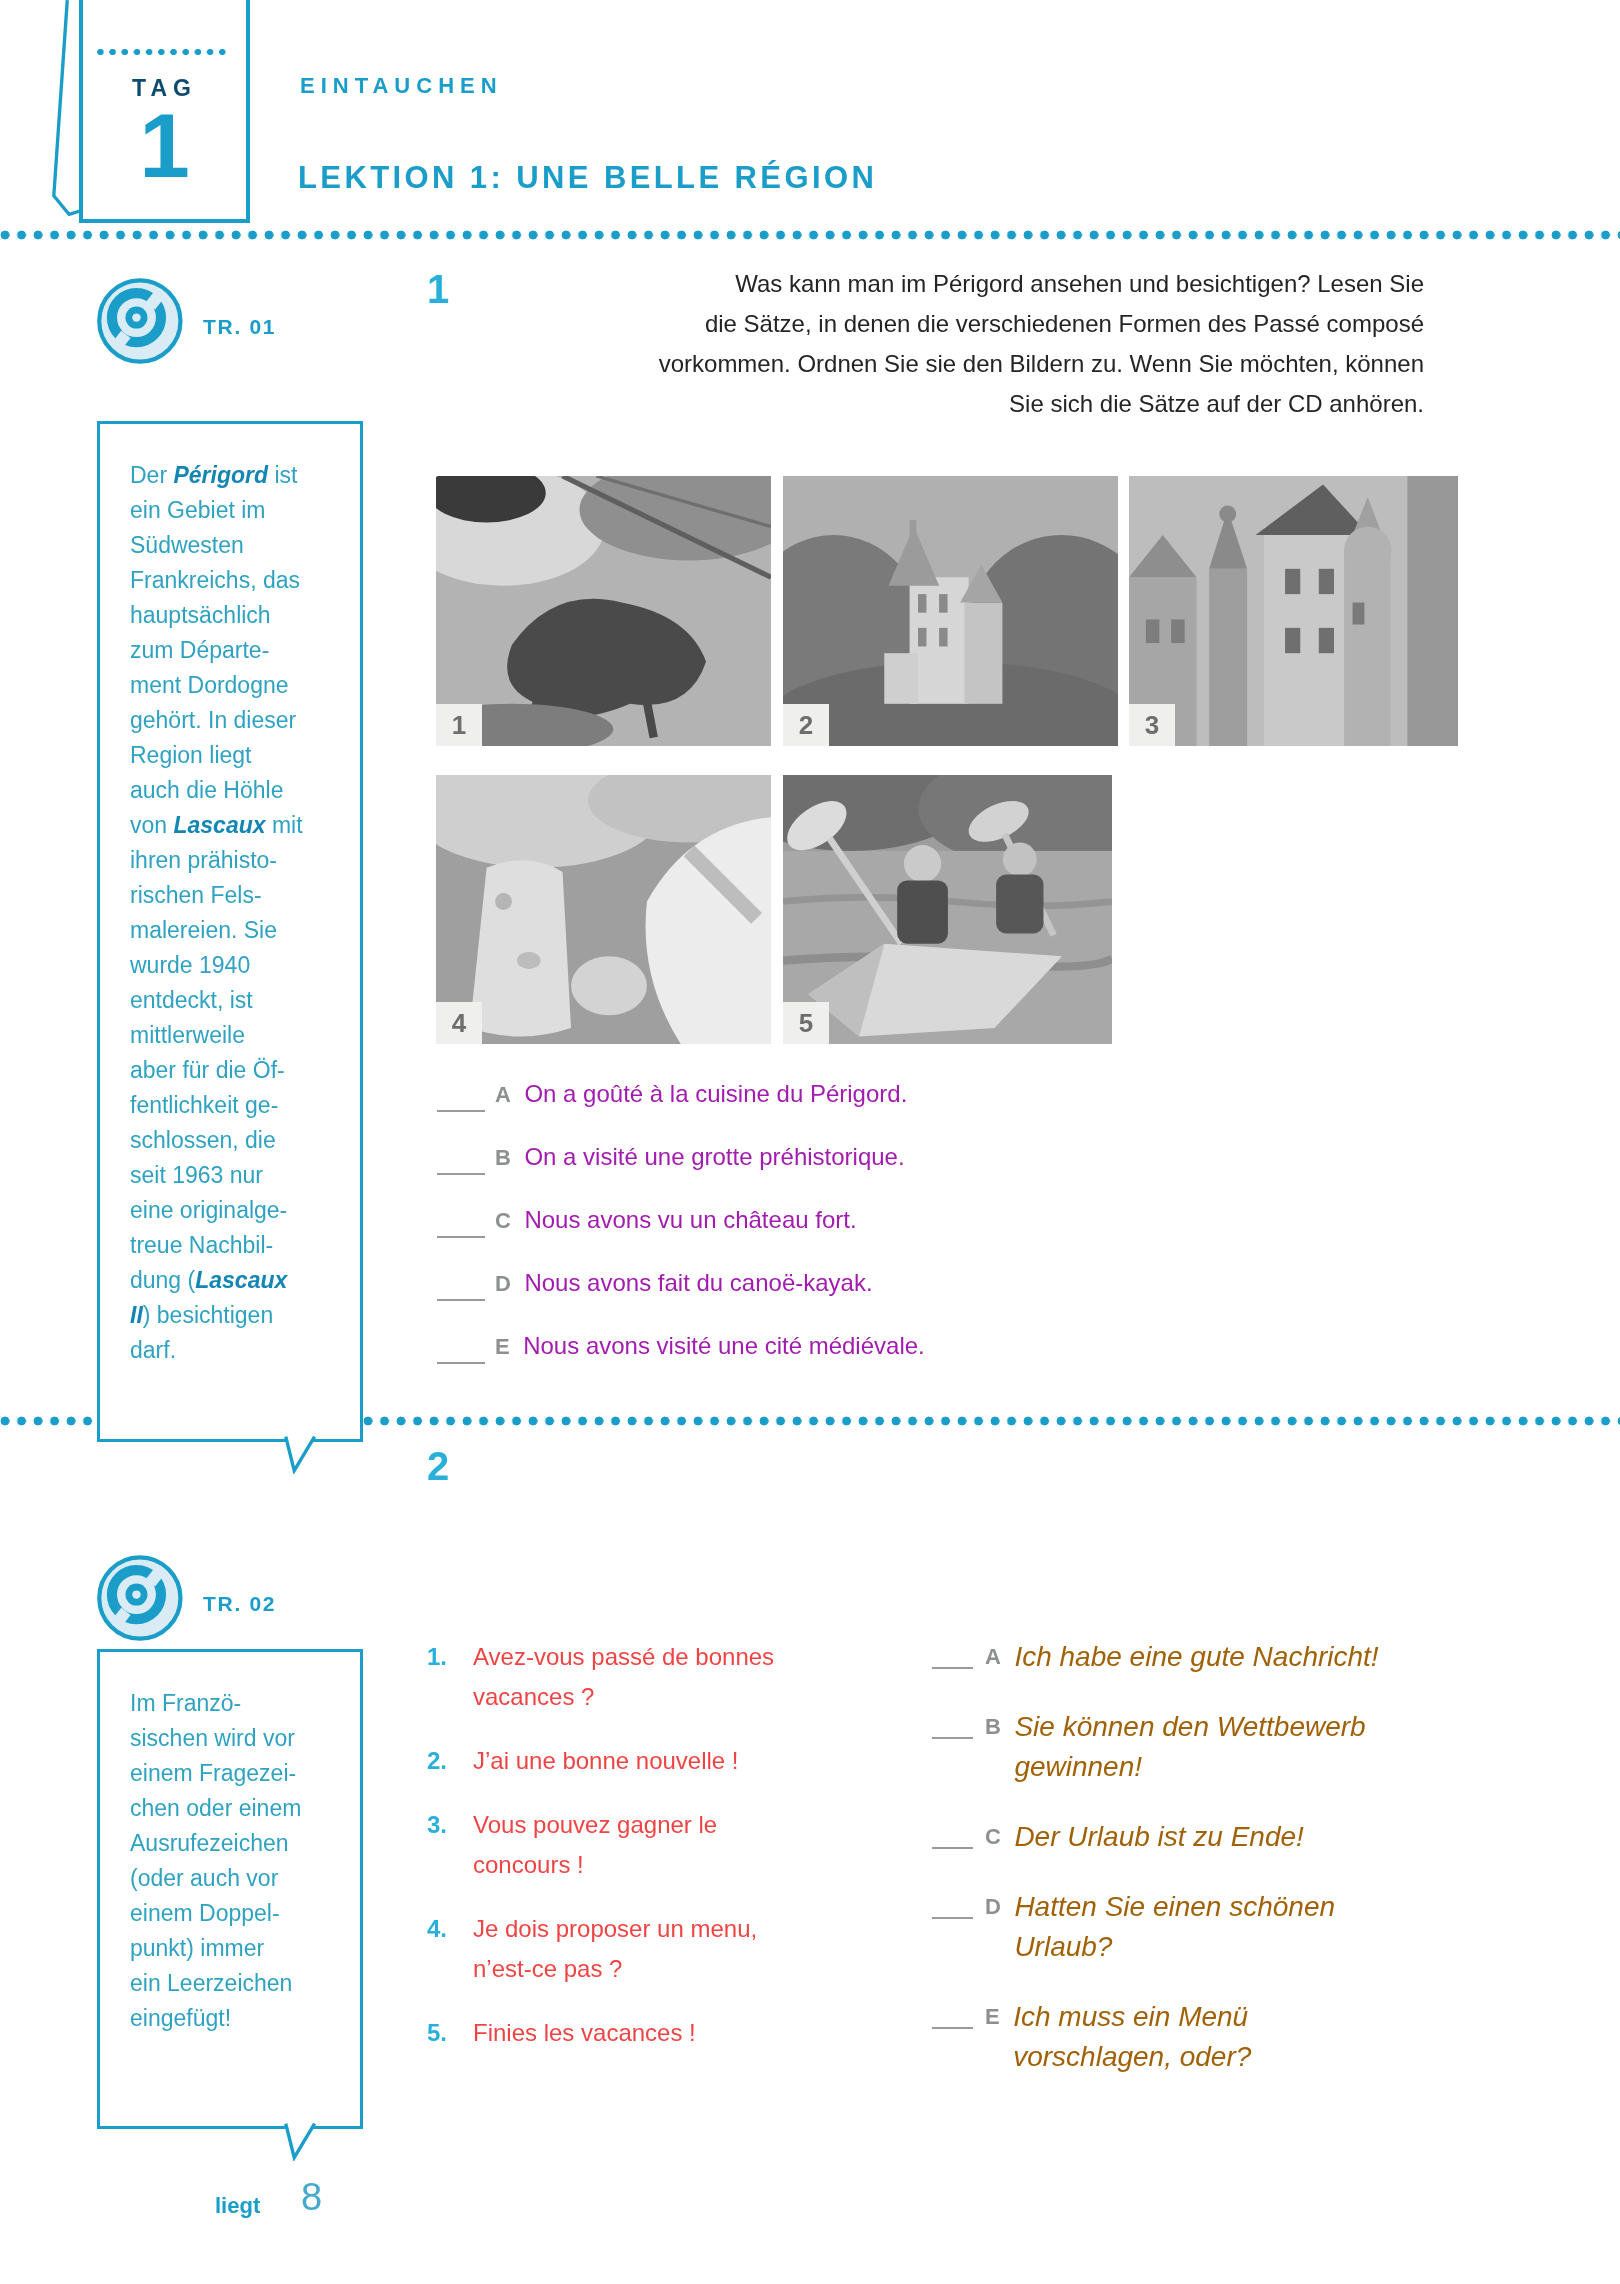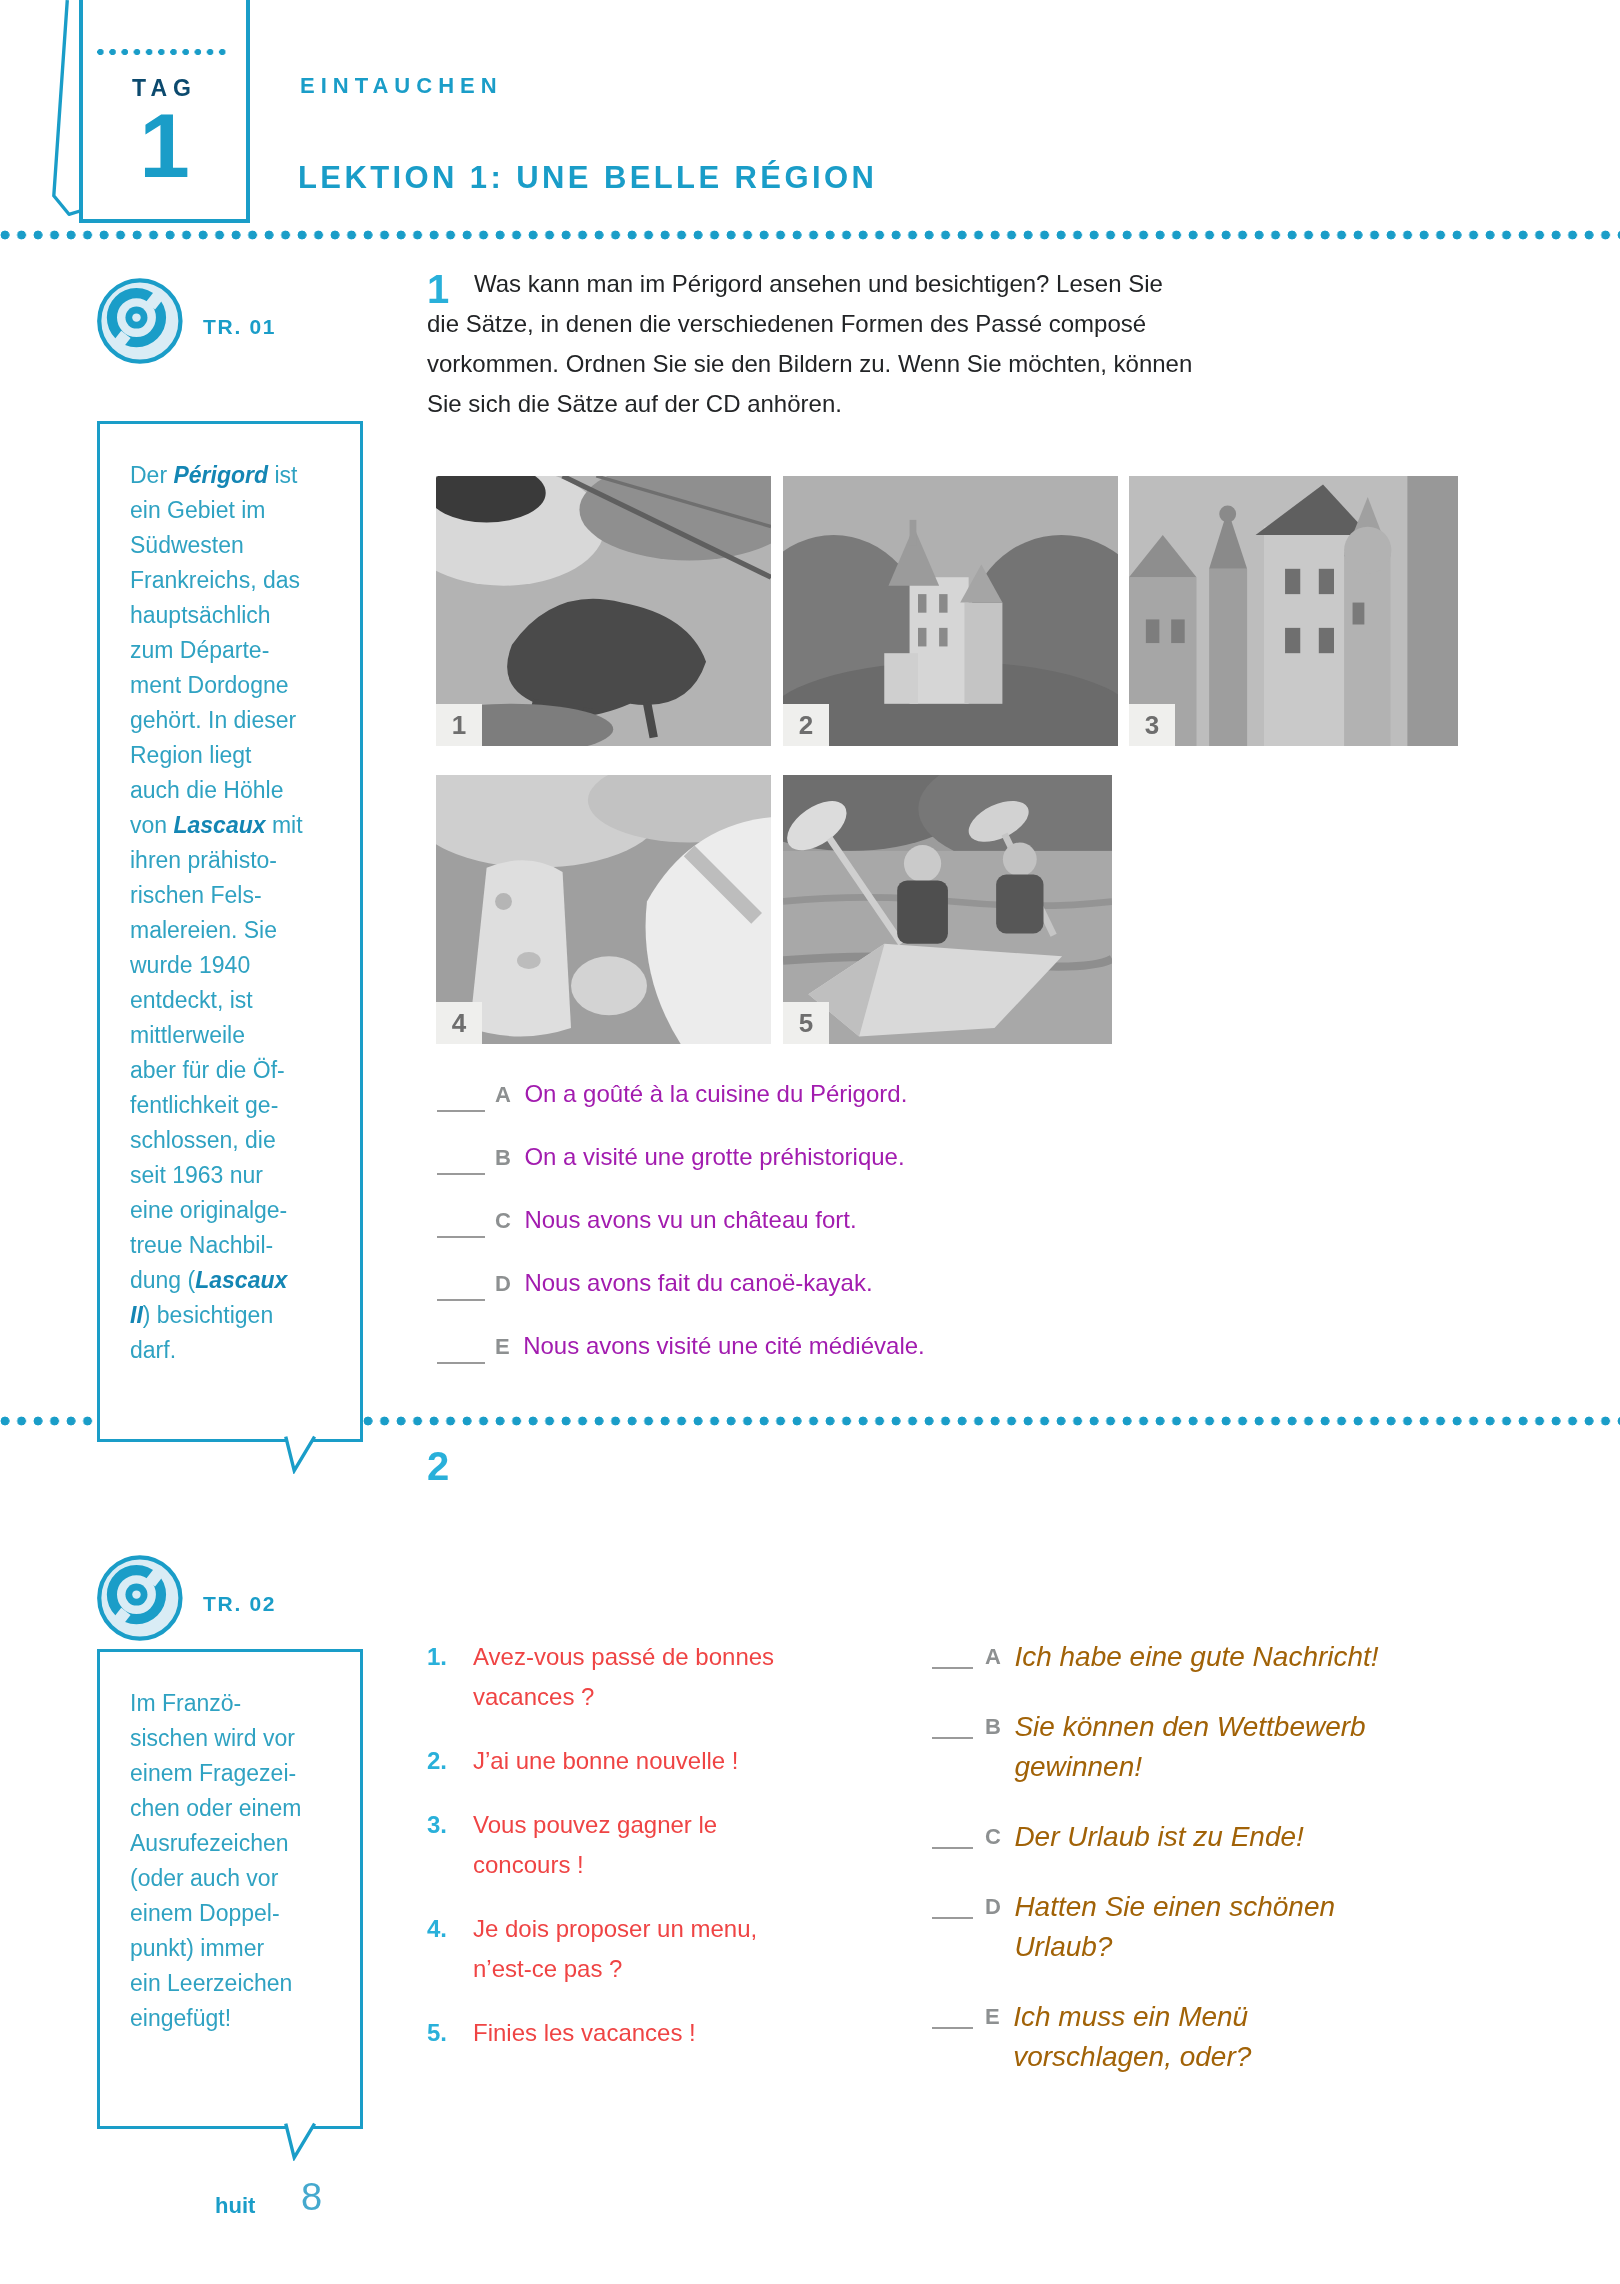--- a/index.html
+++ b/index.html
@@ -45,21 +45,21 @@
   .infobox .btxt{
     margin:0;padding:34px 15px 0 30px;font-size:23px;line-height:35px;color:#2fa2c2;
     white-space:pre-line;
   }
   .seg-bold{font-weight:800;color:#1486b4;font-style:italic;}
   .tail{position:absolute;left:184px;bottom:-35px;width:34px;height:39px;z-index:4;}
 
   
   .exnum{position:absolute;font-size:40px;font-weight:800;color:#29b0da;line-height:1;}
   .instr{position:absolute;margin:0;font-size:24px;line-height:40px;color:#222426;
-    white-space:pre-line;}
+    white-space:pre-line;text-align:right;}
 
   
   .photo{position:absolute;overflow:hidden;background:#bdbdbd;}
   .photo svg{display:block;width:100%;height:100%;}
   .plabel{
     position:absolute;left:0;bottom:0;width:46px;height:42px;background:#efefed;
     color:#6e6e6e;font-size:26px;font-weight:800;display:flex;align-items:center;justify-content:center;
   }
 
   
@@ -360,17 +360,17 @@
 Urlaub?</span>
     </div>
     <div class="gitem">
       <span class="gblank"></span>
       <span class="gletter">E</span>
       <span class="gtext">Ich muss ein Menü
 vorschlagen, oder?</span>
     </div>
   </div>
 
-  <span class="foot-word">huit</span>
+  <span class="foot-word">liegt</span>
   <span class="foot-num">8</span>
 
 </div>
 
 
 </body></html>

